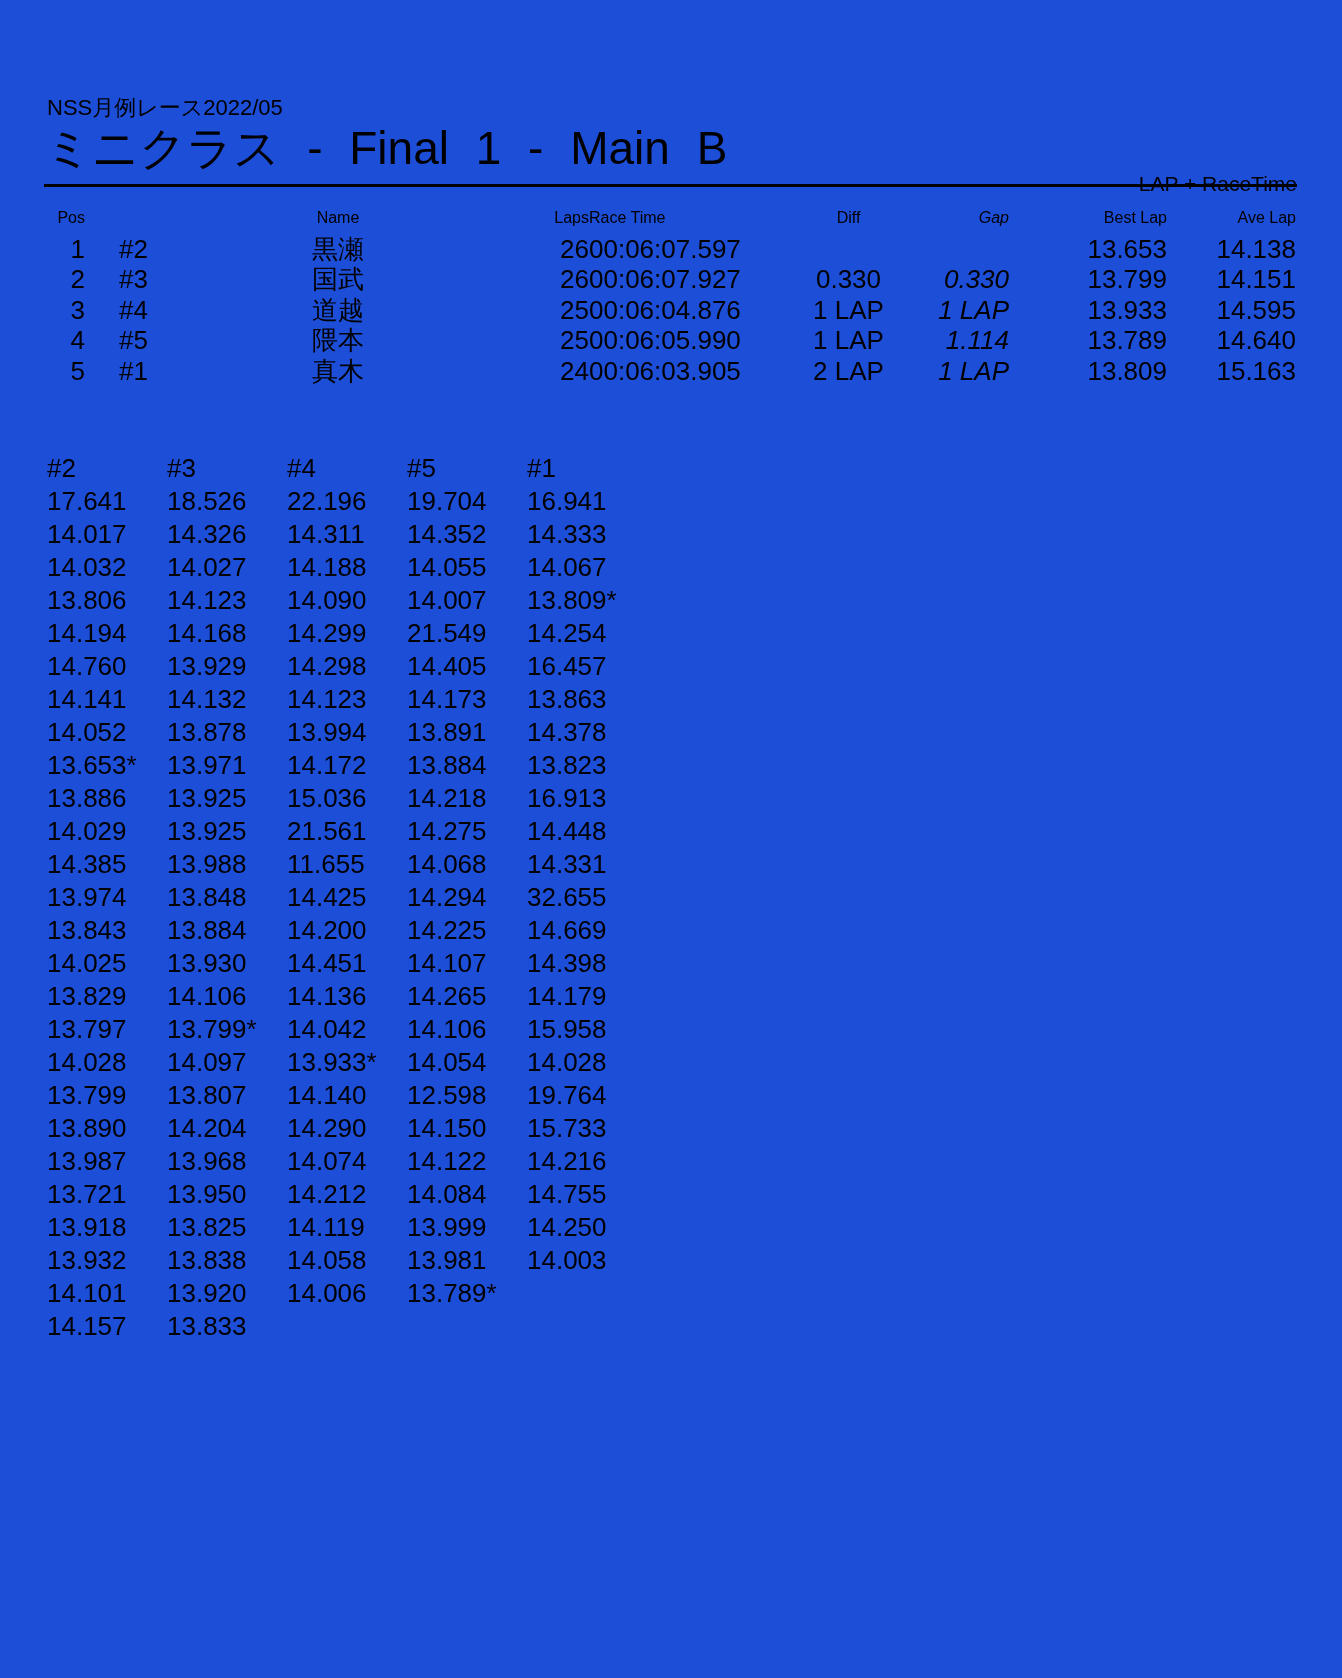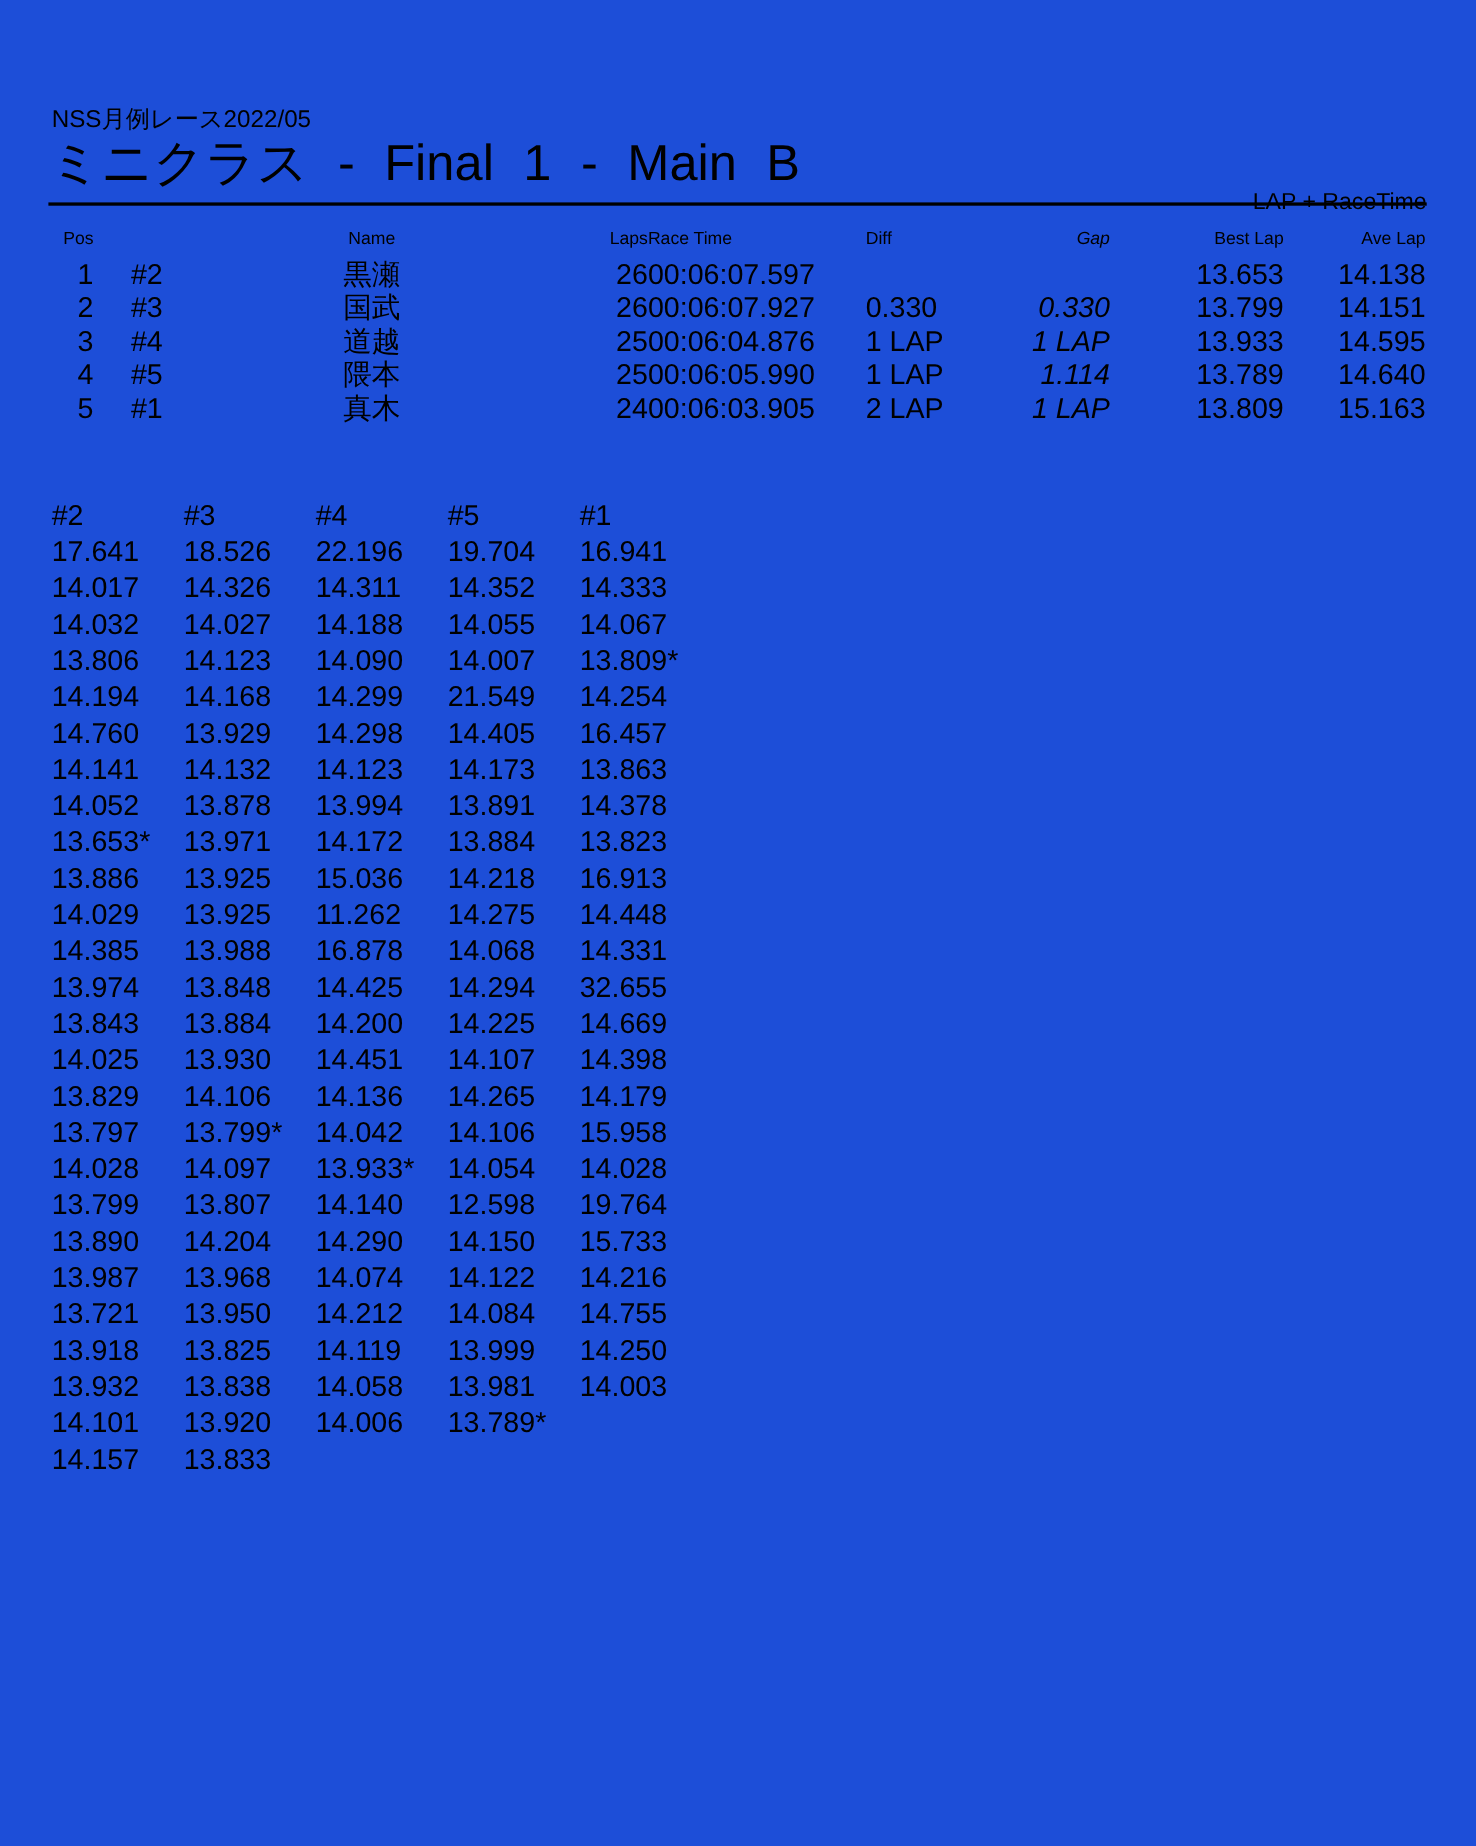--- a/index.html
+++ b/index.html
@@ -37,21 +37,21 @@
     width: 1249px; font-size: 26px;
   }
   .t-row { position: relative; height: 30.5px; line-height: 30.5px; }
   .t-row.header { font-size: 16px; }
   .cell { position: absolute; top: 0; white-space: nowrap; }
   .c-pos  { left: 0;      width: 38px;   text-align: right; }
   .c-car  { left: 72px;   width: 60px;   text-align: left;  }
   .c-name { left: 141px;  width: 300px;  text-align: center;  }
   .c-laps { left: 441px;  width: 101px;  text-align: right; }
   .c-rt   { left: 542px;  width: 198px;  text-align: left; }
-  .c-diff { left: 740px;  width: 123px;  text-align: left; }
+  .c-diff { left: 740px;  width: 123px;  text-align: center; }
   .c-gap  { left: 833px;  width: 129px;  text-align: right; font-style: italic; }
   .c-best { left: 992px;  width: 128px;  text-align: right; }
   .c-ave  { left: 1120px; width: 129px;  text-align: right; }
 
   
   .lap-grid {
     position: absolute; left: 47px; top: 452px;
     font-size: 26px; line-height: 33px;
   }
   .lap-col { position: absolute; top: 0; white-space: nowrap; }
@@ -204,22 +204,22 @@
         <div class="lap-val">22.196</div>
         <div class="lap-val">14.311</div>
         <div class="lap-val">14.188</div>
         <div class="lap-val">14.090</div>
         <div class="lap-val">14.299</div>
         <div class="lap-val">14.298</div>
         <div class="lap-val">14.123</div>
         <div class="lap-val">13.994</div>
         <div class="lap-val">14.172</div>
         <div class="lap-val">15.036</div>
-        <div class="lap-val">11.262</div>
-        <div class="lap-val">16.878</div>
+        <div class="lap-val">21.561</div>
+        <div class="lap-val">11.655</div>
         <div class="lap-val">14.425</div>
         <div class="lap-val">14.200</div>
         <div class="lap-val">14.451</div>
         <div class="lap-val">14.136</div>
         <div class="lap-val">14.042</div>
         <div class="lap-val">13.933*</div>
         <div class="lap-val">14.140</div>
         <div class="lap-val">14.290</div>
         <div class="lap-val">14.074</div>
         <div class="lap-val">14.212</div>

